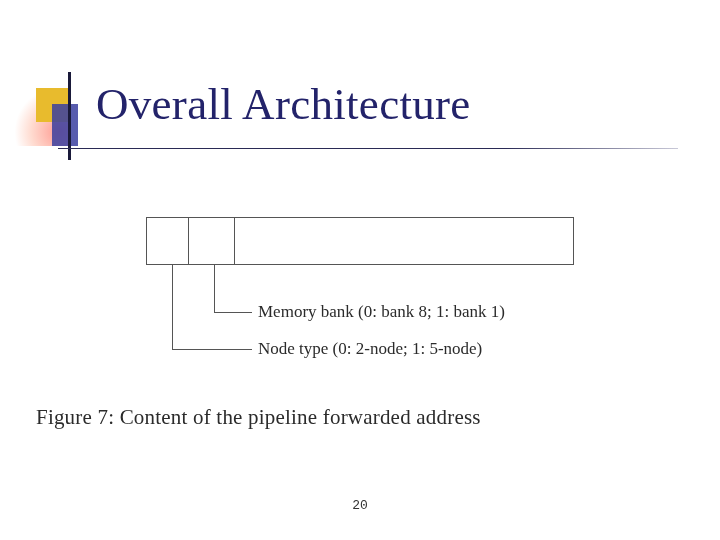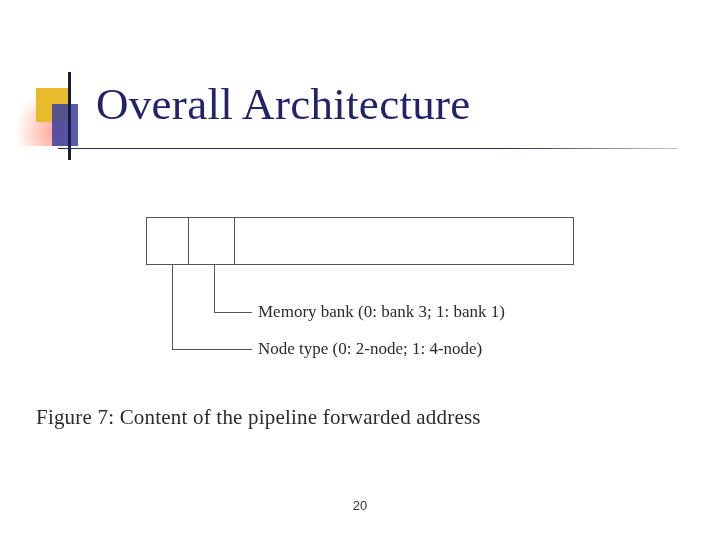--- a/index.html
+++ b/index.html
@@ -147,21 +147,21 @@
 
   
   .page-number {
     position: absolute;
     left: 0;
     right: 0;
     top: 498px;
     text-align: center;
     font-size: 13px;
     color: #333;
-    font-family: Liberation Sans, sans-serif;
+    font-family: Liberation Mono, monospace;
   }
 </style>
 </head>
 <body>
 
 <div class="logo-group">
   <div class="logo-fade"></div>
   <div class="logo-gold"></div>
   <div class="logo-blue"></div>
   <div class="logo-vrule"></div>
@@ -175,19 +175,19 @@
   <div class="addr-table">
     <div class="cell-node"></div>
     <div class="cell-bank"></div>
   </div>
 
   <div class="leader lead-bank-v"></div>
   <div class="leader lead-bank-h"></div>
   <div class="leader lead-node-v"></div>
   <div class="leader lead-node-h"></div>
 
-  <div class="callout callout-bank">Memory bank (0: bank 3; 1: bank 1)</div>
-  <div class="callout callout-node">Node type (0: 2-node; 1: 4-node)</div>
+  <div class="callout callout-bank">Memory bank (0: bank 8; 1: bank 1)</div>
+  <div class="callout callout-node">Node type (0: 2-node; 1: 5-node)</div>
 
   <div class="fig-caption">Figure 7: Content of the pipeline forwarded address</div>
 </div>
 
 <div class="page-number">20</div>
 
 </body></html>

